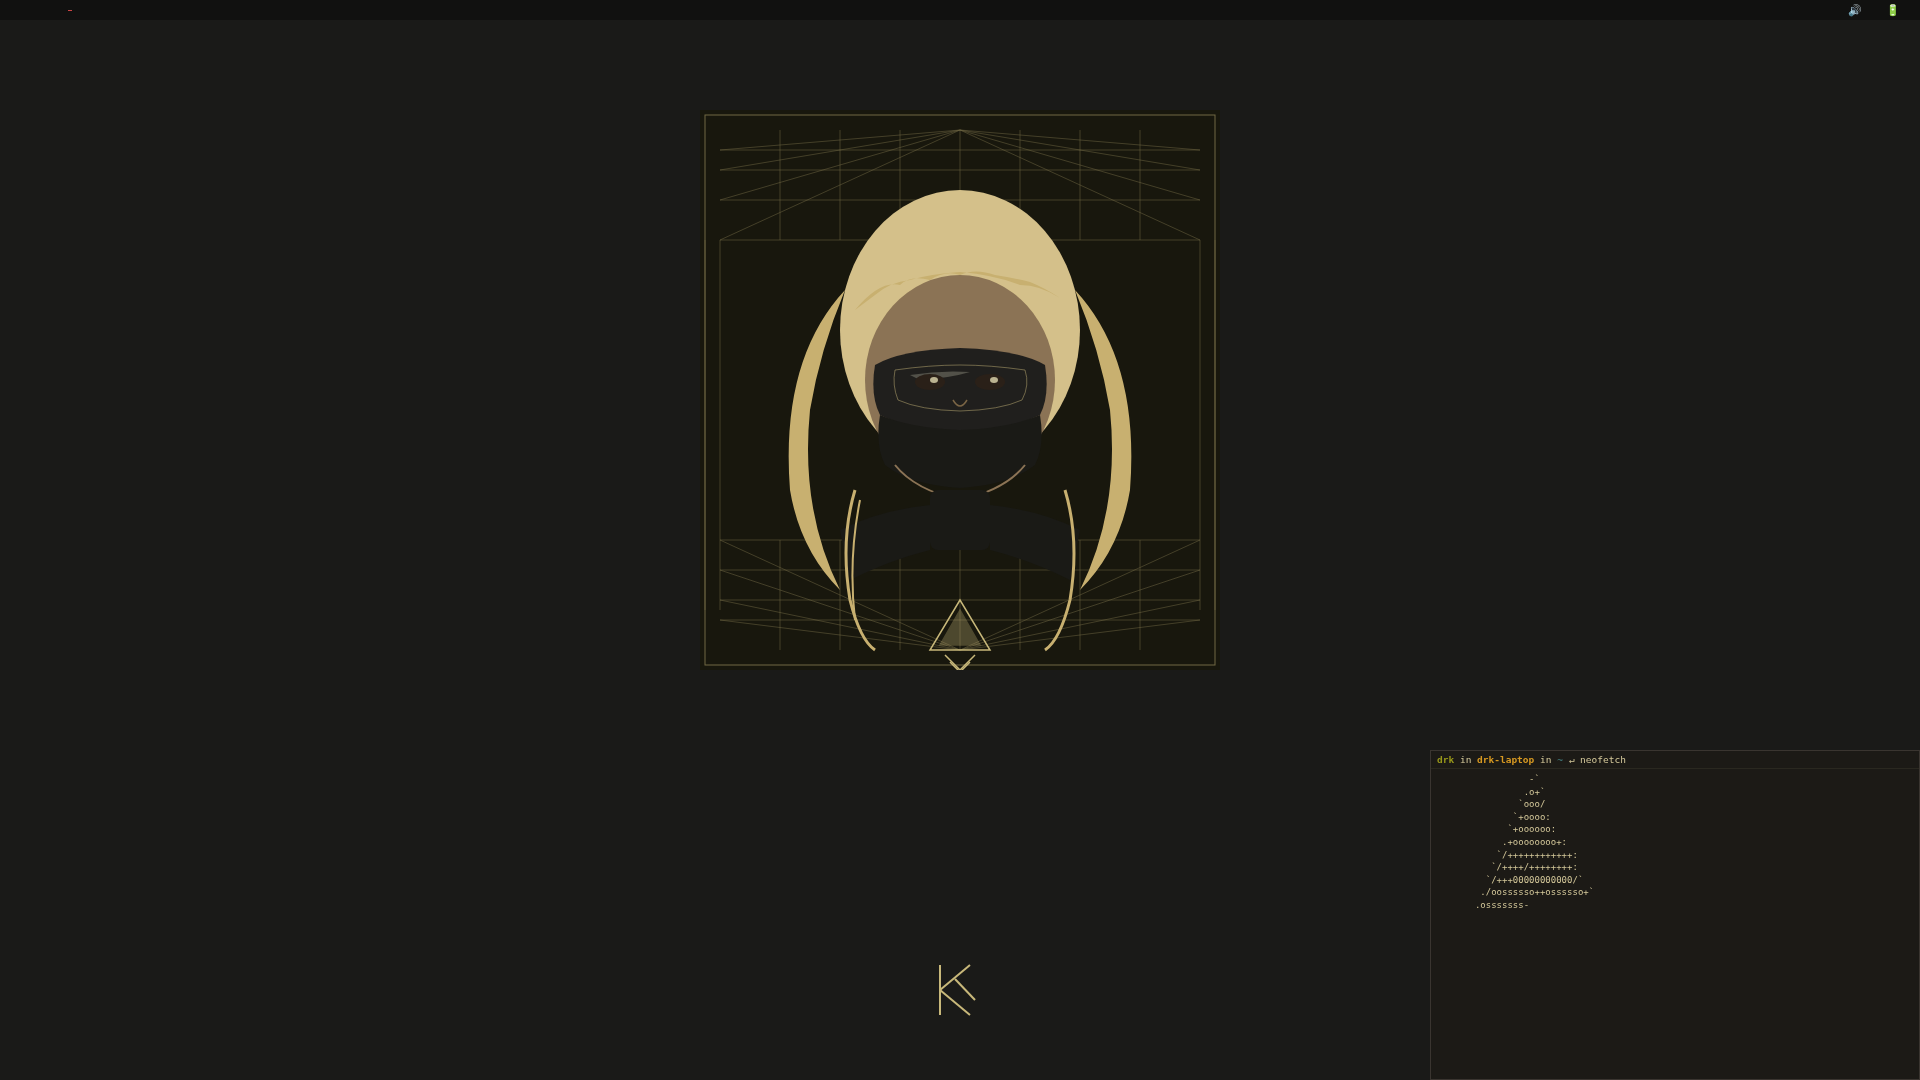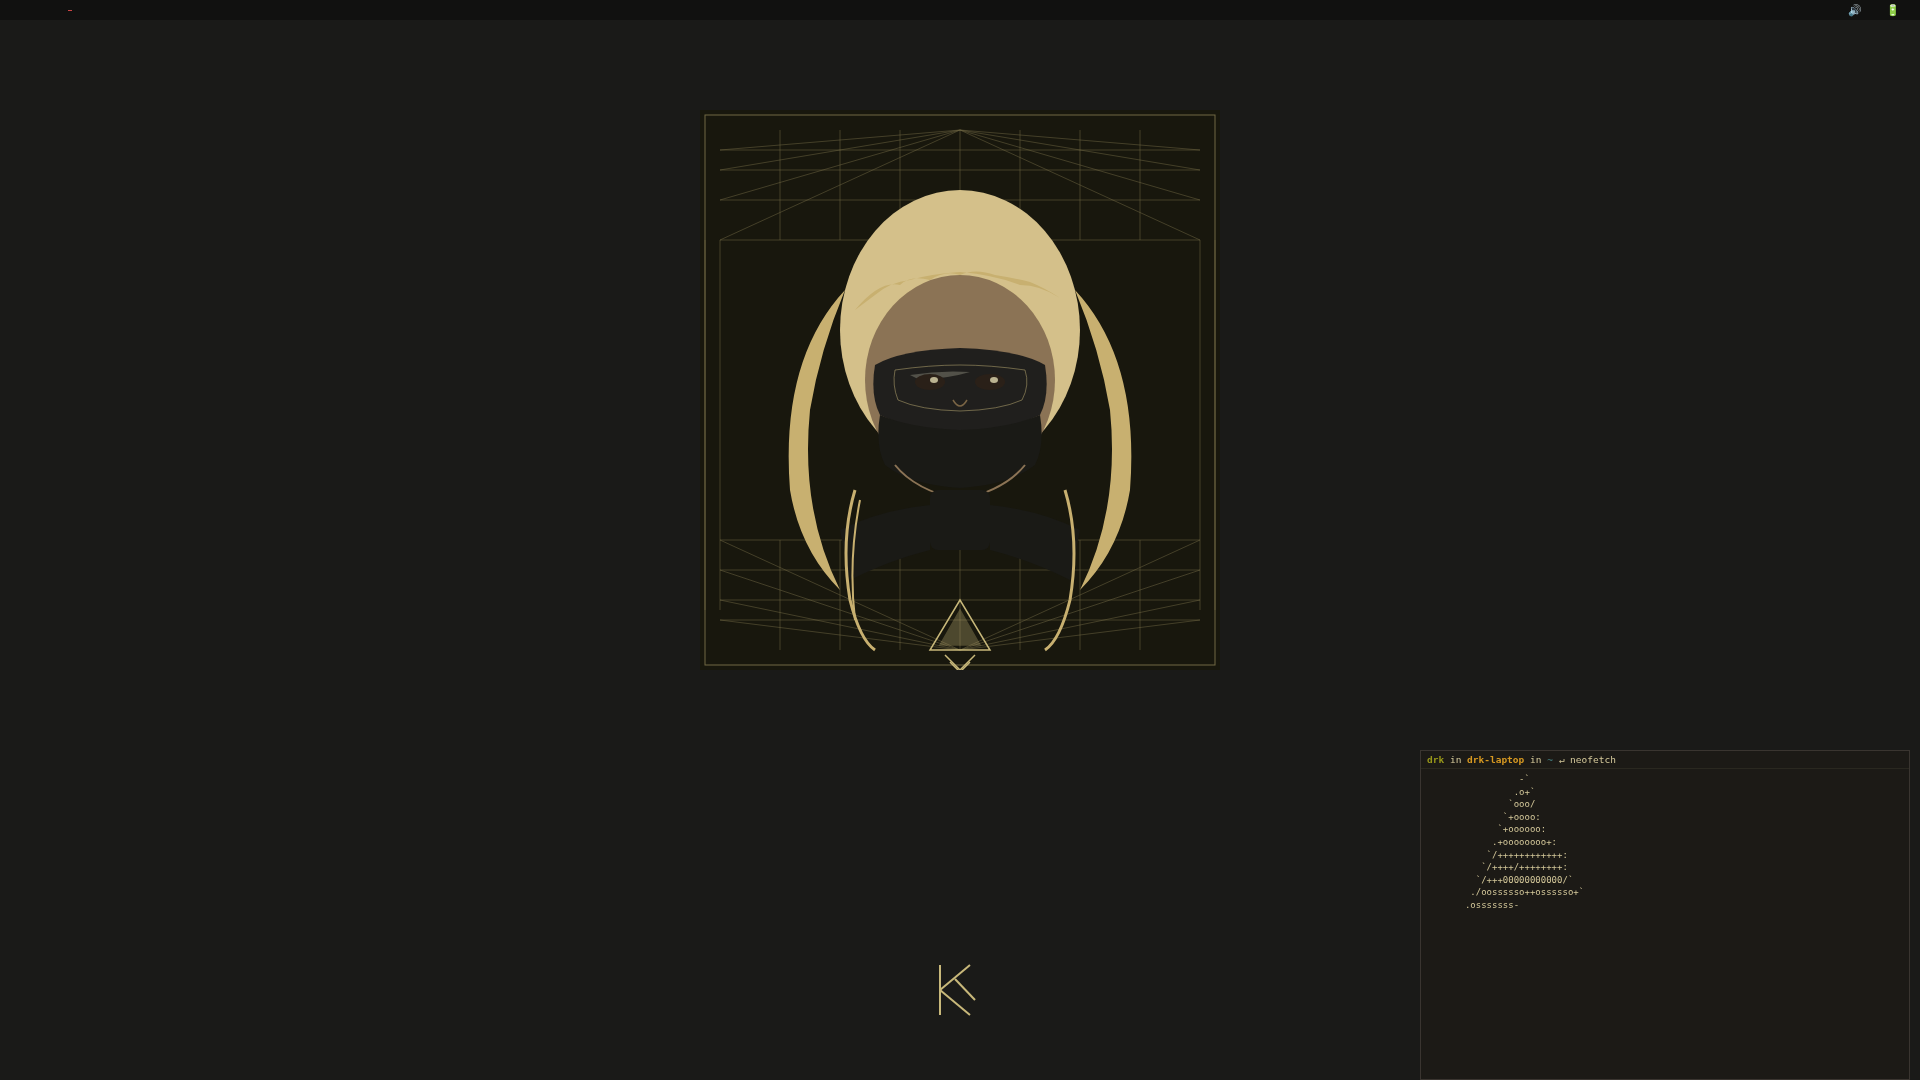--- a/index.html
+++ b/index.html
@@ -114,21 +114,21 @@
       font-size: 40px;
       display: flex;
       align-items: center;
       justify-content: center;
     }
 
     
     #terminal {
       position: absolute;
       bottom: 0;
-      right: 10px;
+      right: 0;
       width: 490px;
       height: 330px;
       background-color: #1c1a16;
       border: 1px solid #3a3530;
       font-family: monospace;
       font-size: 10px;
       overflow: hidden;
     }
 
     #terminal-content {

